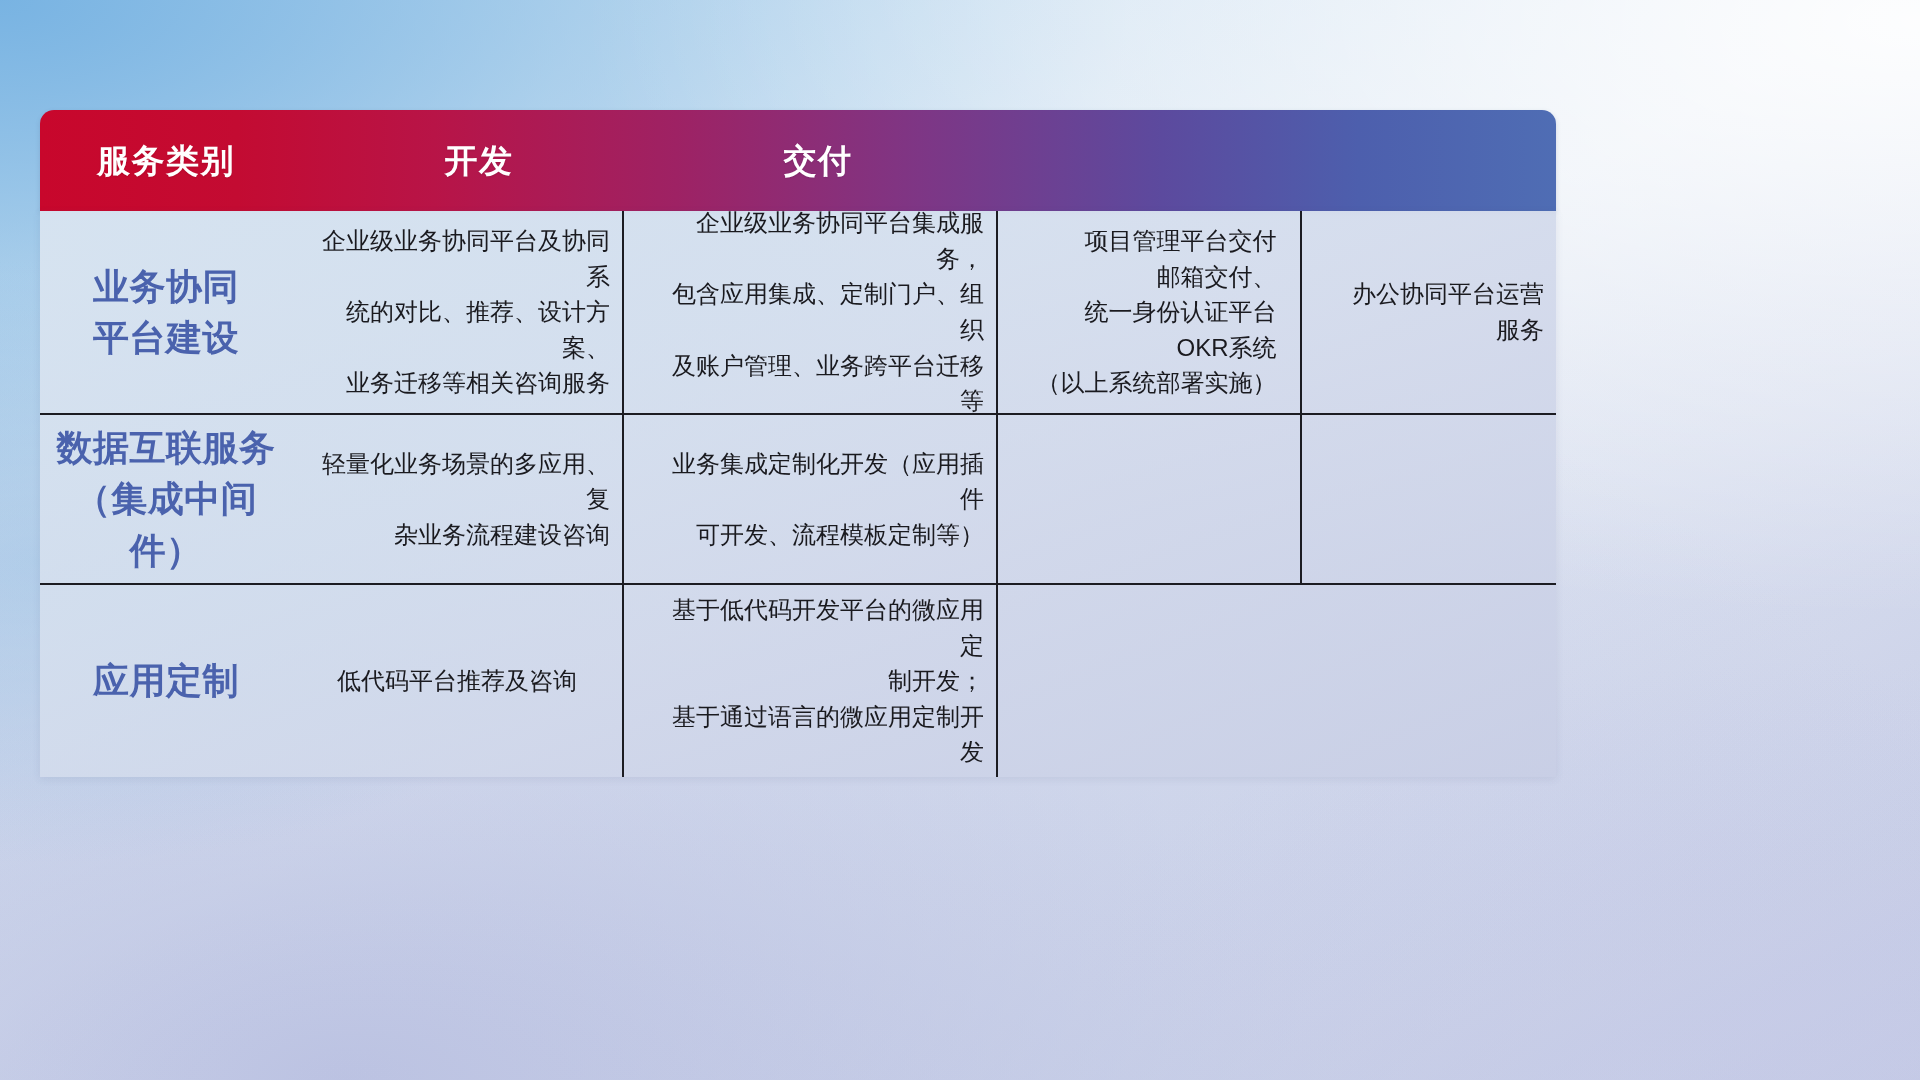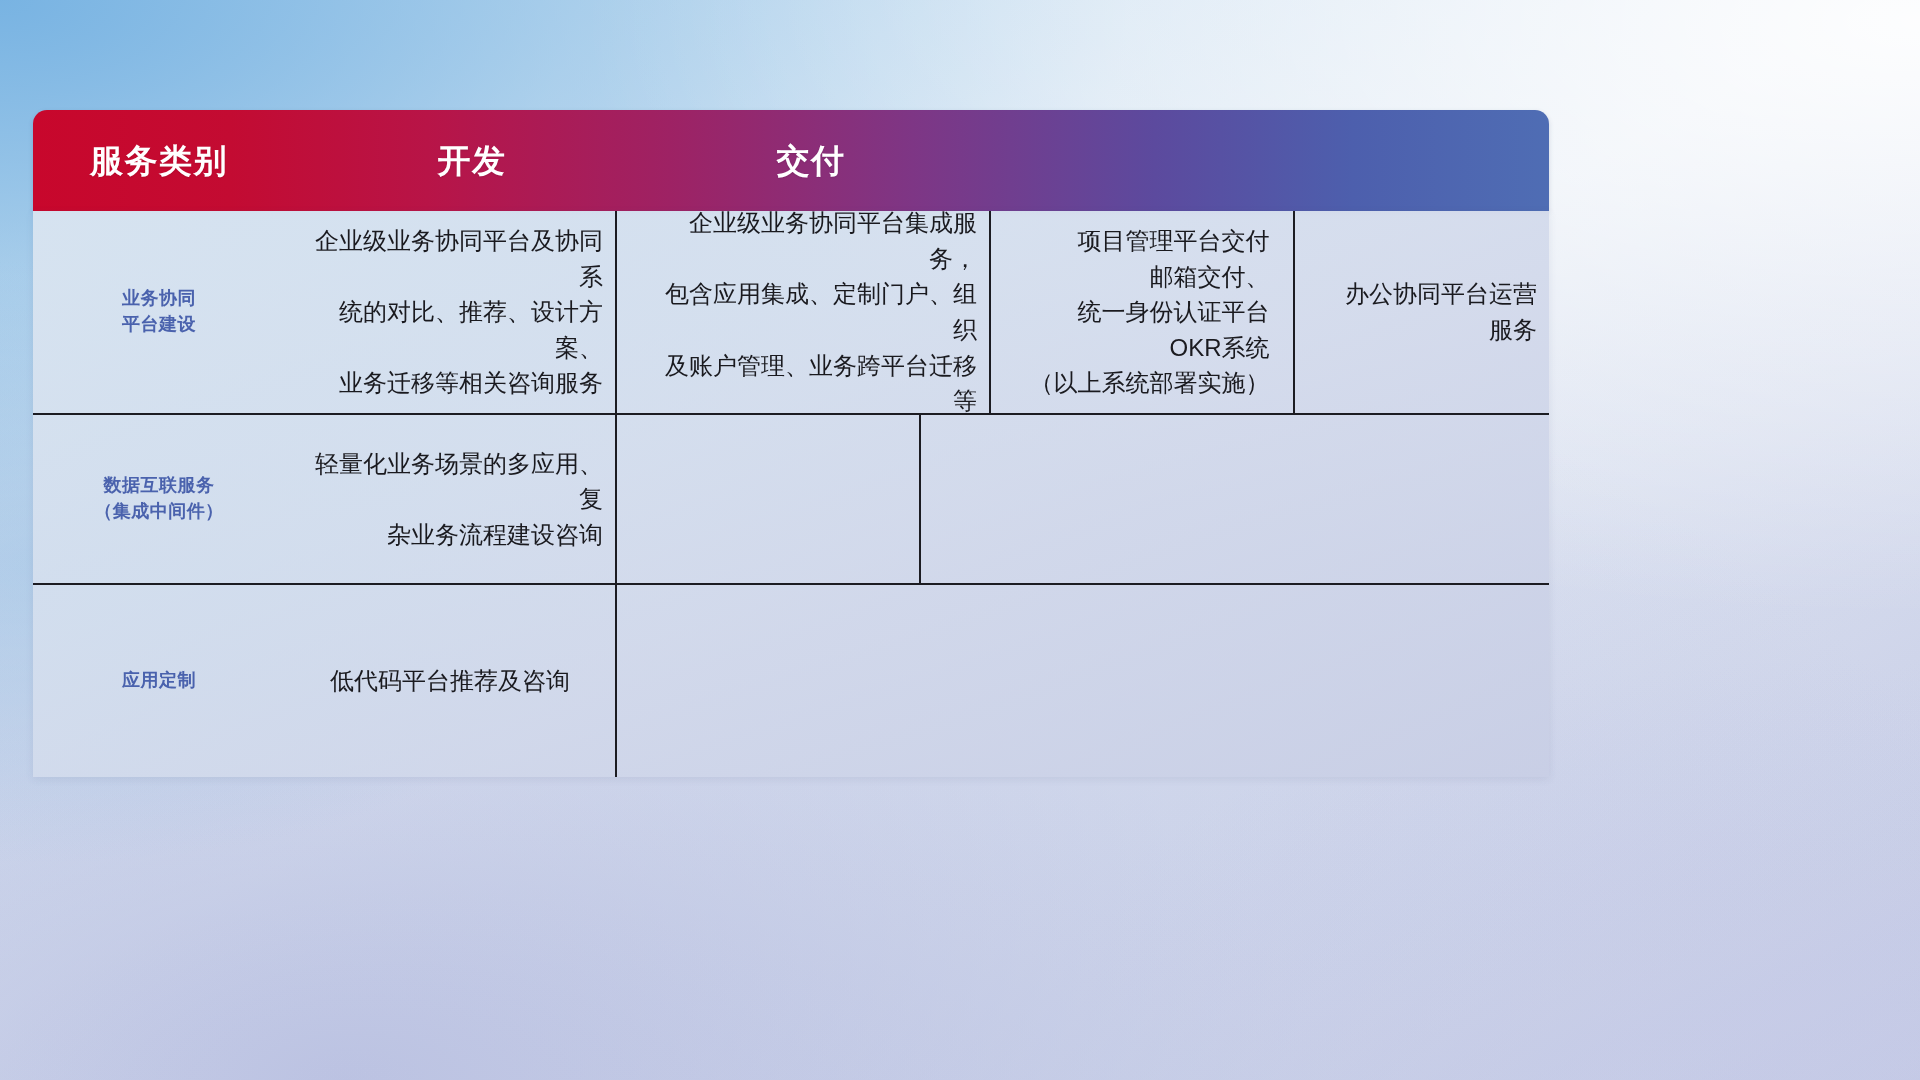--- a/index.html
+++ b/index.html
@@ -33,21 +33,21 @@
     inset: 0;
     pointer-events: none;
     background:
       radial-gradient(60% 50% at 96% 96%, rgba(199,203,232,0.55) 0%, rgba(199,203,232,0) 70%),
       radial-gradient(45% 40% at 2% 52%,  rgba(138,186,226,0.40) 0%, rgba(138,186,226,0) 70%);
   }
 
   
   #table-card {
     position: absolute;
-    left: 33px;
+    left: 40px;
     top: 110px;
     width: 1516px;
     z-index: 3;
   }
 
   
   .thead {
     display: flex;
     height: 101px;
     border-radius: 14px 14px 0 0;
@@ -101,21 +101,21 @@
     color: #1a1a1f;
     text-align: right;
     white-space: pre-line;
   }
   
   .td.div-left { border-left: 2px solid #1c1c22; padding-left: 27px; }
 
   .rowlabel {
     color: #4a62ad;
     font-weight: bold;
-    font-size: 18px;
+    font-size: 36px;
     line-height: 1.42;
     letter-spacing: 0.5px;
     text-align: center;
     white-space: pre-line;
   }
 
   
   .c1 { width: 252px; }
   .c2 { width: 330px; }
   .c3 { width: 374px; }
@@ -157,25 +157,30 @@
 OKR系统
 （以上系统部署实施）</div>
         <div class="td c5 div-left">办公协同平台运营服务</div>
       </div>
 
       <div class="tr r2">
         <div class="td c1 rowlabel">数据互联服务
 （集成中间件）</div>
         <div class="td c2">轻量化业务场景的多应用、复
 杂业务流程建设咨询</div>
+        <div class="td c3 div-left">业务集成定制化开发（应用插件
+可开发、流程模板定制等）</div>
         <div class="td c4 div-left"></div>
         <div class="td c5 div-left"></div>
       </div>
 
       <div class="tr r3">
         <div class="td c1 rowlabel">应用定制</div>
         <div class="td c2">低代码平台推荐及咨询</div>
+        <div class="td c3 div-left">基于低代码开发平台的微应用定
+制开发；
+基于通过语言的微应用定制开发</div>
         <div class="td c5 div-left"></div>
       </div>
 
     </div>
   </div>
 </div>
 
 </body></html>

